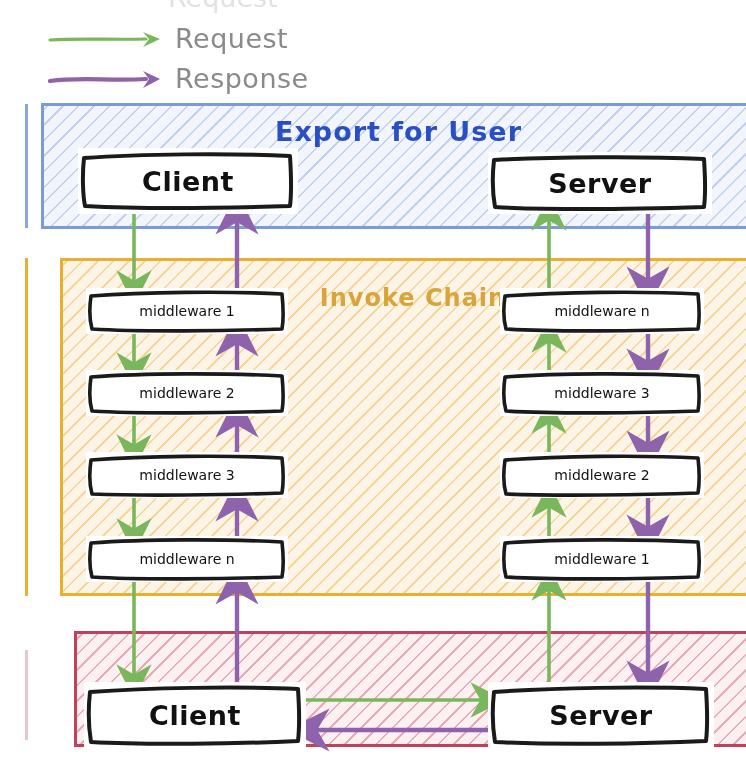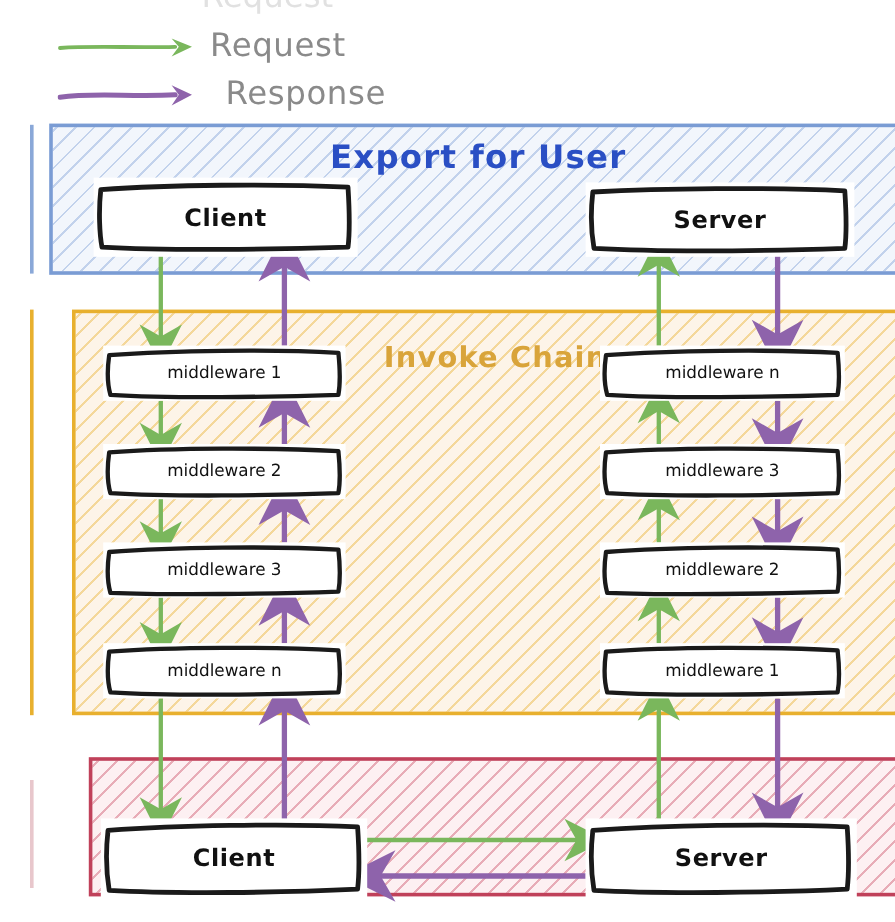--- a/index.html
+++ b/index.html
@@ -61,21 +61,21 @@
 
   
   .node{
     position:absolute;box-sizing:border-box;
     background:#ffffff;
     display:flex;align-items:center;justify-content:center;
     color:#111;z-index:6;
   }
   .node .node-label{position:relative;z-index:3;white-space:nowrap;}
   .node svg{position:absolute;left:0;top:0;width:100%;height:100%;z-index:2;overflow:visible;}
-  .node-big .node-label{font-size:20px;font-weight:bold;letter-spacing:.5px;text-align:right;}
+  .node-big .node-label{font-size:27px;font-weight:bold;letter-spacing:.5px;text-align:right;}
   .node-mw  .node-label{font-size:14px;}
 
   
   .conn{position:absolute;z-index:4;overflow:visible;}
 
   
   .watermark{
     position:absolute;font-size:15px;color:#9b8b8e;opacity:.85;
     white-space:nowrap;letter-spacing:1px;z-index:9;
   }
@@ -86,21 +86,21 @@
 <div id="stage">
 
   <div class="legend-row" style="left:30px;top:23px;">
     <svg class="lg-line" width="115" height="22" viewBox="0 0 115 22">
       <path d="M2,12 C30,10 62,12 98,11" stroke="#7ab75c" stroke-width="3.2" fill="none" stroke-linecap="round"></path>
       <path d="M95,4 L112,11 L95,19 L101,11 Z" fill="#7ab75c"></path>
     </svg>
     <span class="legend-label" style="margin-left:12px;">Request</span>
   </div>
 
-  <div class="legend-row" style="left:30px;top:63px;gap:13px;">
+  <div class="legend-row" style="left:30px;top:63px;">
     <svg class="lg-line" width="115" height="22" viewBox="0 0 115 22">
       <path d="M2,13 C30,9 62,13 98,11" stroke="#8e63ab" stroke-width="4.2" fill="none" stroke-linecap="round"></path>
       <path d="M95,3 L112,11 L95,20 L101,11 Z" fill="#8e63ab"></path>
     </svg>
     <span class="legend-label" style="margin-left:12px;">Response</span>
   </div>
 
   <div class="legend-ghost">Request</div>
 
   <div class="edge-strip" style="left:7px;top:104px;height:124px;background:#8aa8d8;"></div>

